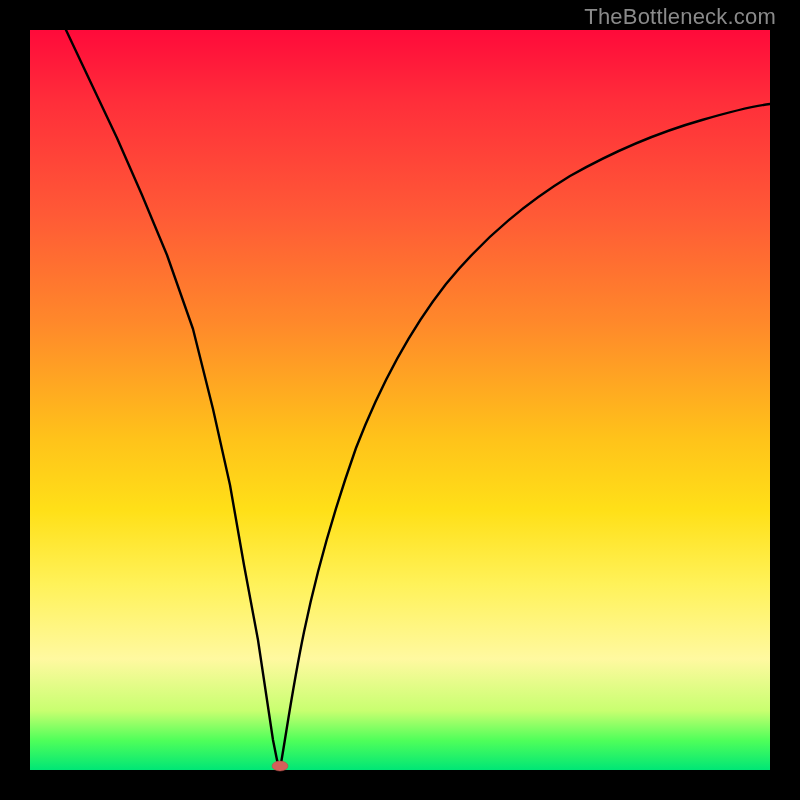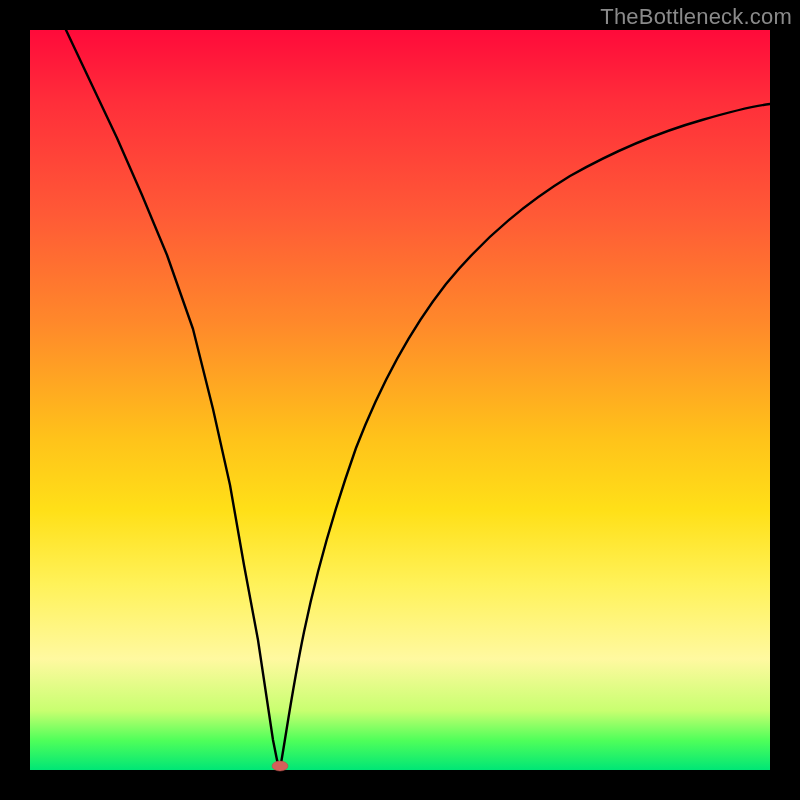--- a/index.html
+++ b/index.html
@@ -35,21 +35,21 @@
       #fff25a 75%,
       #fff9a0 85%,
       #c8ff70 92%,
       #4fff5a 96%,
       #00e676 100%
     );
   }
   .watermark {
     position: absolute;
     top: 4px;
-    right: 8px;
+    right: 24px;
     color: #8a8a8a;
     font-size: 22px;
     font-weight: 400;
     letter-spacing: 0.2px;
     user-select: none;
   }
   .curve-svg {
     position: absolute;
     left: 0;
     top: 0;

